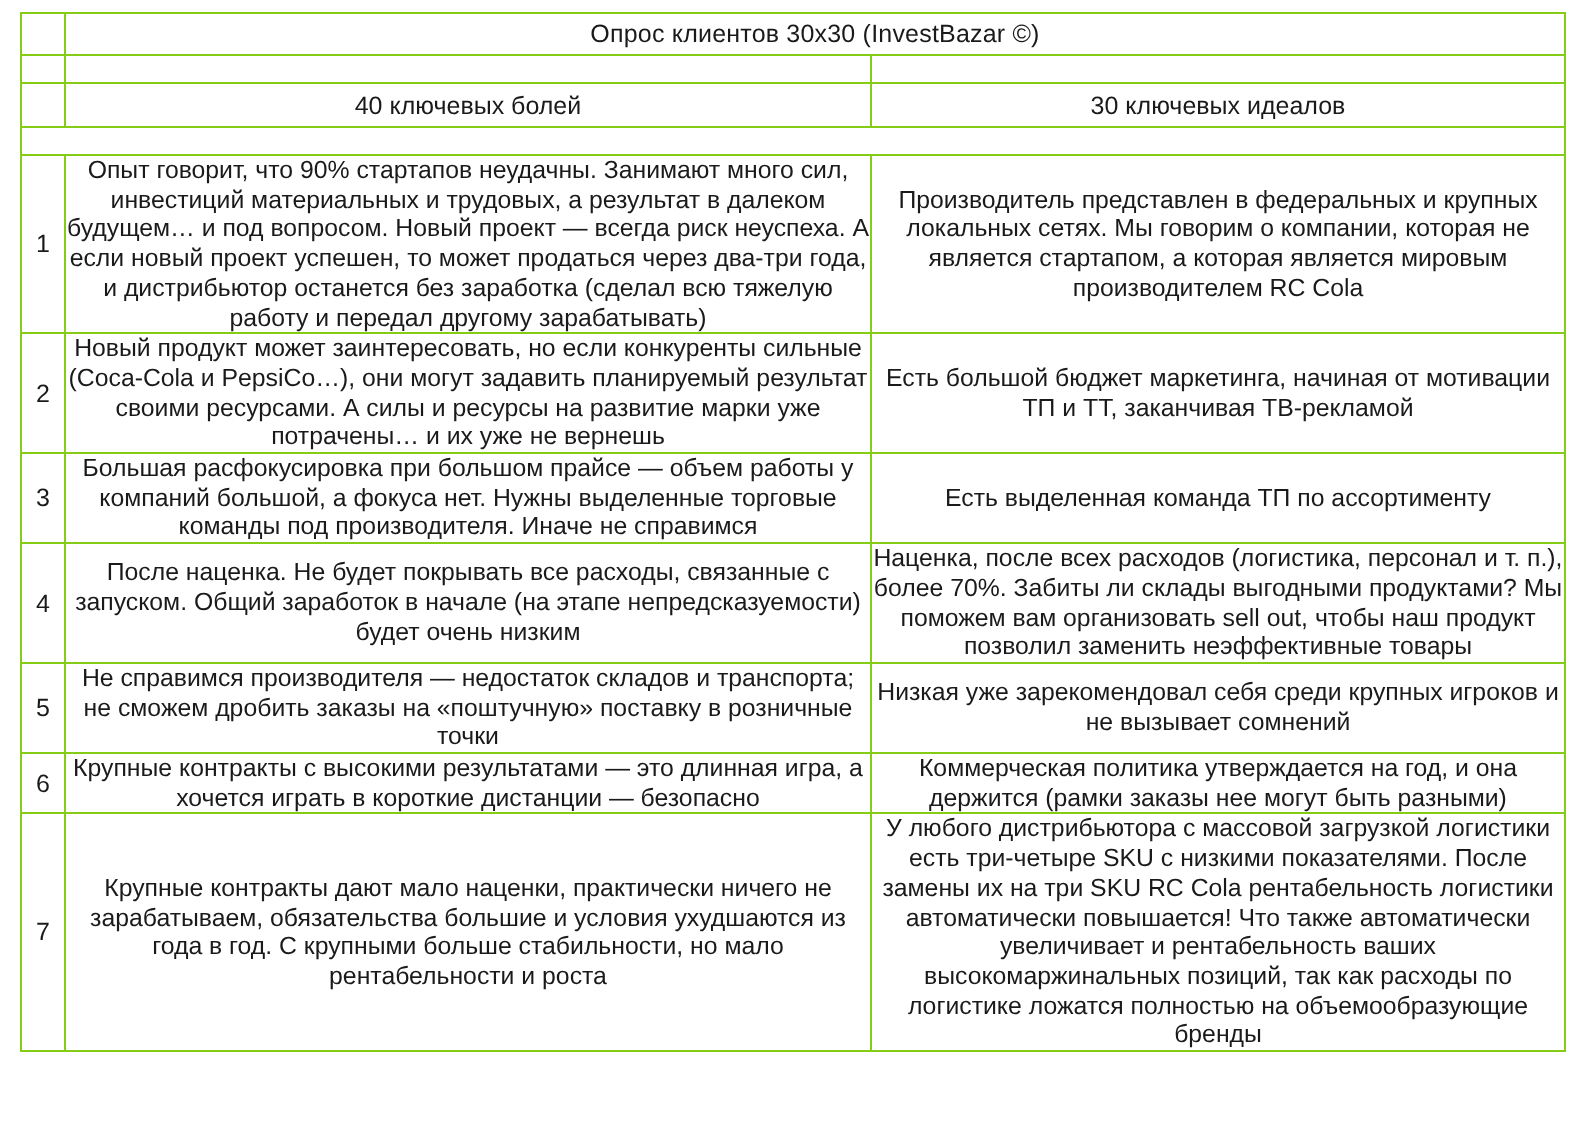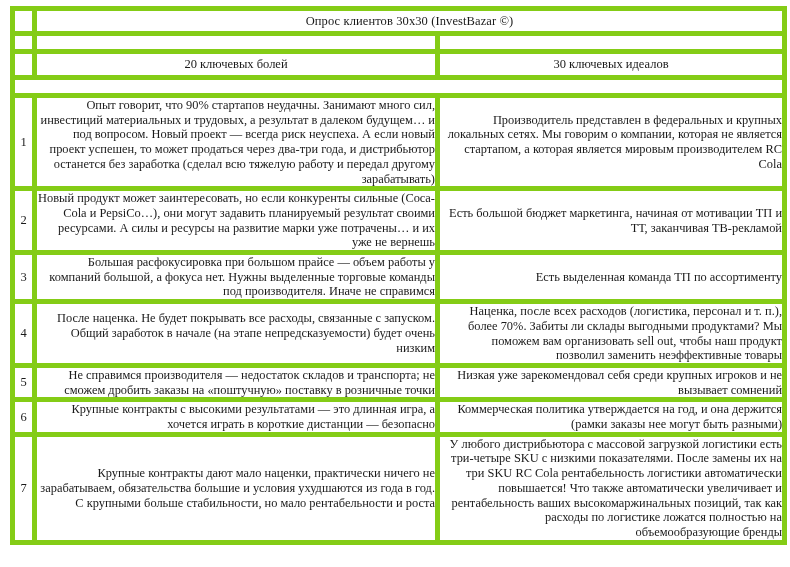--- a/index.html
+++ b/index.html
@@ -25,25 +25,24 @@
   }
 
   table.grid {
     border-collapse: collapse;
     table-layout: fixed;
     width: 772px;
     border: 1px solid #4a4a4a;
   }
 
   table.grid td {
-    border: 5px solid #84cc16;
+    border: 1px solid #84cc16;
     vertical-align: middle;
     padding: 0;
     background: #ffffff;
-    font-family: Liberation Serif, serif;
   }
 
   
   col.c-num   { width: 22px; }
   col.c-left  { width: 403px; }
   col.c-right { width: 347px; }
 
   
   .title-cell {
     height: 20px;
@@ -64,21 +63,21 @@
     text-align: center;
     font-size: 12.5px;
     white-space: nowrap;
   }
 
   
   .body-cell {
     font-size: 12.4px;
     line-height: 14.7px;
     padding: 2px 4px 2px 5px;
-    text-align: right;
+    text-align: center;
     vertical-align: middle;
     hyphens: none;
     margin-left: 24px;
   }
   .num-cell {
     text-align: center;
     font-size: 12.5px;
     vertical-align: middle;
   }
   .cell-right { vertical-align: middle; }
@@ -102,21 +101,21 @@
       </tr>
 
       <tr>
         <td class="spacer-cell"></td>
         <td class="spacer-cell"></td>
         <td class="spacer-cell"></td>
       </tr>
 
       <tr>
         <td class="num-blank" style="height:21px"></td>
-        <td class="hdr-cell">20 ключевых болей</td>
+        <td class="hdr-cell">40 ключевых болей</td>
         <td class="hdr-cell">30 ключевых идеалов</td>
       </tr>
 
       <tr>
         <td class="spacer-cell" colspan="3"></td>
       </tr>
 
       <tr>
         <td class="num-cell">1</td>
         <td class="body-cell">Опыт говорит, что 90% стартапов неудачны. Занимают много сил, инвестиций материальных и трудовых, а результат в далеком будущем… и под вопросом. Новый проект — всегда риск неуспеха. А если новый проект успешен, то может продаться через два-три года, и дистрибьютор останется без заработка (сделал всю тяжелую работу и передал другому зарабатывать)</td>

